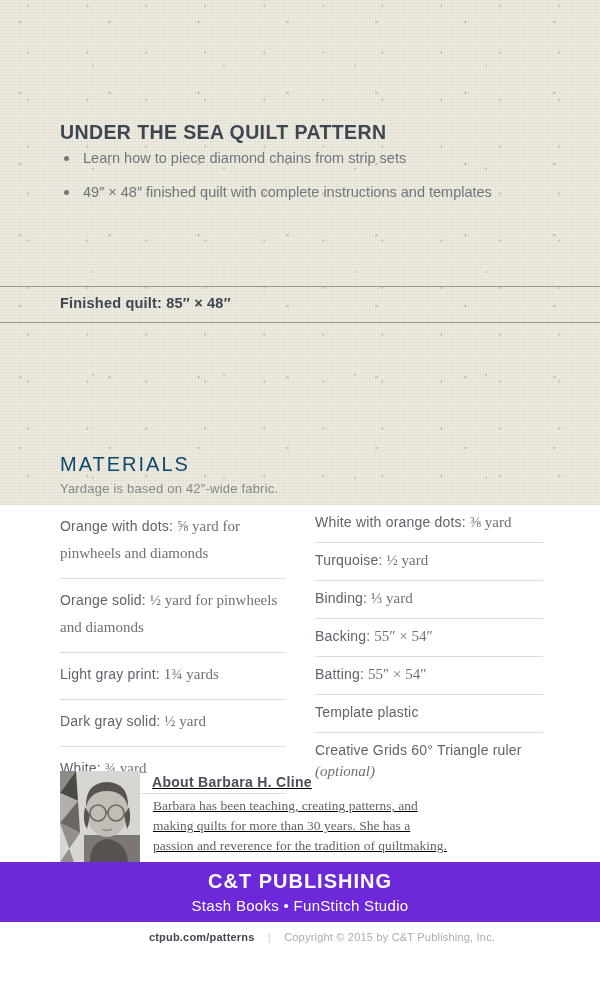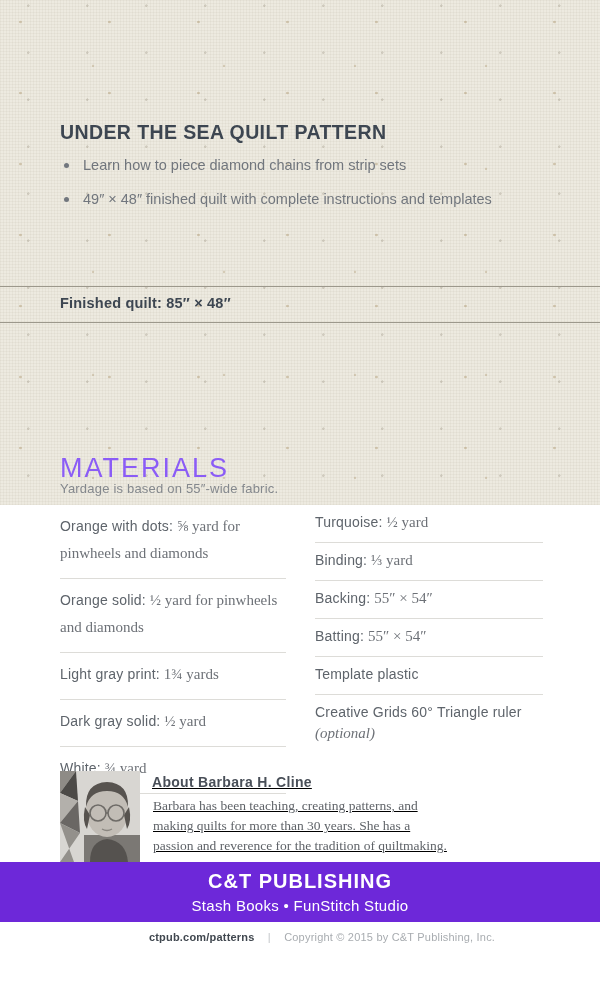--- a/index.html
+++ b/index.html
@@ -18,35 +18,35 @@
       radial-gradient(circle at 71% 64%, rgba(158,132,86,.30) 0 1px, transparent 1.6px),
       radial-gradient(circle at 48% 12%, rgba(120,110,90,.25) 0 1px, transparent 1.5px),
       repeating-linear-gradient(0deg, rgba(150,140,118,.075) 0 1px, transparent 1px 3px),
       repeating-linear-gradient(90deg, rgba(150,140,118,.075) 0 1px, transparent 1px 3px);
     background-size:89px 71px, 131px 103px, 59px 47px, auto, auto;
   }
   .pattern-title{
     position:absolute;left:60px;top:121px;margin:0;
     font-size:19.5px;font-weight:700;letter-spacing:.4px;color:#3d4651;
   }
-  .feature-list{position:absolute;left:60px;top:157px;margin:0;padding:0;list-style:none;width:480px;}
+  .feature-list{position:absolute;left:60px;top:150px;margin:0;padding:0;list-style:none;width:480px;}
   .bullet-item{display:flex;align-items:flex-start;margin-bottom:17px;color:#71767d;font-size:14.5px;line-height:17px;}
   .bullet-dot{flex:0 0 auto;width:5px;height:5px;border-radius:50%;background:#71767d;margin:6px 14px 0 4px;}
   .rule{position:absolute;left:0;width:600px;height:0;border-top:1px solid #9c988c;}
   .rule-top{top:286px;}
   .rule-bottom{top:322px;}
   .finished{
     position:absolute;left:60px;top:295px;
     font-size:14.5px;font-weight:700;color:#3d4651;letter-spacing:.2px;
   }
 
   
   .materials-heading{
     position:absolute;left:60px;top:453px;margin:0;
-    font-size:27px;font-weight:500;letter-spacing:2px;color:#8b5cf6;
+    font-size:20px;font-weight:500;letter-spacing:2px;color:#0c4a6e;
   }
   .yardage-note{
     position:absolute;left:60px;top:481px;margin:0;
     font-size:13px;color:#84888d;letter-spacing:.2px;
   }
   .mat-col{position:absolute;top:505px;}
   .mat-col-left{left:60px;width:226px;}
   .mat-col-right{left:315px;width:228px;}
   .mat-row{
     padding:8px 0 11px;border-bottom:1px solid #dddcd8;
@@ -104,21 +104,21 @@
         </li>
       </ul>
 
     <div class="rule rule-top"></div>
     <div class="finished">Finished quilt: 85″ × 48″</div>
     <div class="rule rule-bottom"></div>
   </header>
 
   <section>
     <h2 class="materials-heading">MATERIALS</h2>
-    <p class="yardage-note">Yardage is based on 55″-wide fabric.</p>
+    <p class="yardage-note">Yardage is based on 42″-wide fabric.</p>
 
     <div class="mat-col mat-col-left">
 
         <div class="mat-row">
           <span class="mat-label">Orange with dots:</span>
           <span class="mat-value">⅝ yard for pinwheels and diamonds</span>
         </div>
 
         <div class="mat-row">
           <span class="mat-label">Orange solid:</span>
@@ -136,20 +136,24 @@
         </div>
 
         <div class="mat-row">
           <span class="mat-label">White:</span>
           <span class="mat-value">¾ yard</span>
         </div>
       </div>
 
     <div class="mat-col mat-col-right">
 
+        <div class="mat-row">
+          <span class="mat-label">White with orange dots:</span>
+          <span class="mat-value">⅜ yard</span>
+        </div>
 
         <div class="mat-row">
           <span class="mat-label">Turquoise:</span>
           <span class="mat-value">½ yard</span>
         </div>
 
         <div class="mat-row">
           <span class="mat-label">Binding:</span>
           <span class="mat-value">⅓ yard</span>
         </div>

